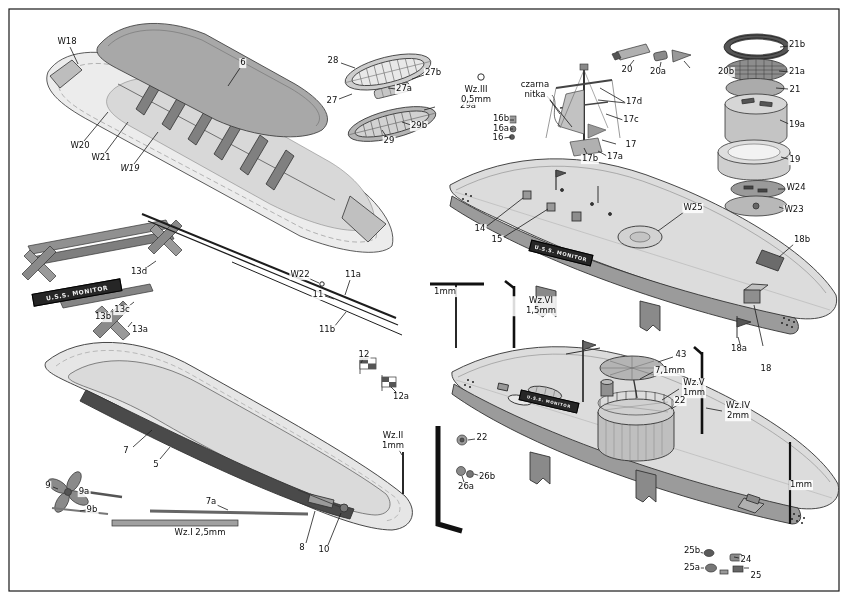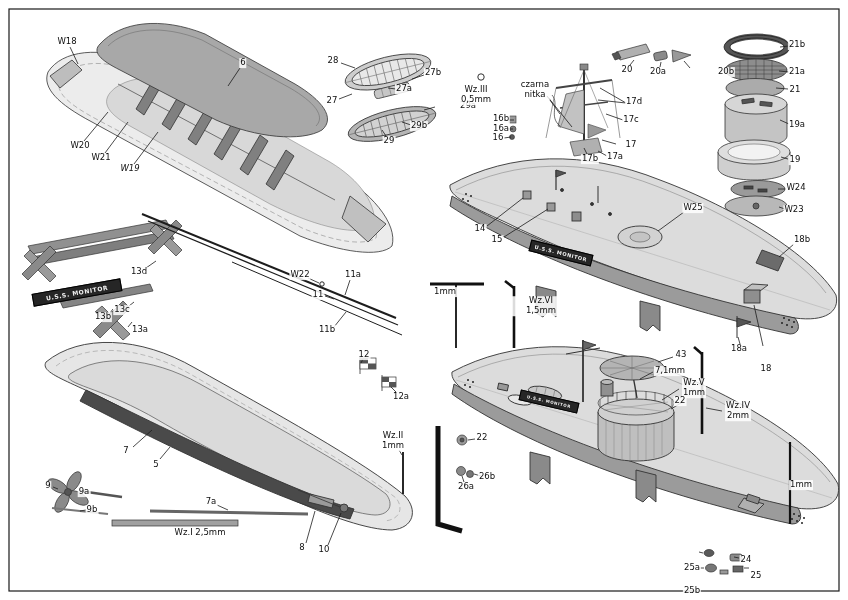--- a/index.html
+++ b/index.html
@@ -449,21 +449,21 @@
       <div class="part-label" style="left: 211px; top: 502px;">7a</div>
       <div class="part-label" style="left: 393px; top: 441px;">Wz.II
 1mm</div>
       <div class="part-label" style="left: 482px; top: 438px;">22</div>
       <div class="part-label" style="left: 466px; top: 487px;">26a</div>
       <div class="part-label" style="left: 487px; top: 477px;">26b</div>
       <div class="part-label" style="left: 200px; top: 533px;">Wz.I  2,5mm</div>
       <div class="part-label" style="left: 302px; top: 548px;">8</div>
       <div class="part-label" style="left: 324px; top: 550px;">10</div>
       <div class="part-label" style="left: 801px; top: 485px;">1mm</div>
-      <div class="part-label" style="left: 692px; top: 551px; margin-top: 40px;">25b</div>
+      <div class="part-label" style="left: 692px; top: 551px;">25b</div>
       <div class="part-label" style="left: 692px; top: 568px;">25a</div>
       <div class="part-label" style="left: 746px; top: 560px;">24</div>
       <div class="part-label" style="left: 756px; top: 576px;">25</div>
       <div class="name-plate" style="left: 32px; top: 285.5px; width: 88px; height: 11px; transform: rotate(-10deg); font-size: 6px;">U.S.S. MONITOR</div>
       <div class="name-plate" style="left: 529px; top: 247px; width: 62px; height: 10px; transform: rotate(14deg); font-size: 5px;">U.S.S. MONITOR</div>
       <div class="name-plate" style="left: 519px; top: 395.5px; width: 58px; height: 9px; transform: rotate(13deg); font-size: 4px;">U.S.S. MONITOR</div>
     </div>
 
 </div>
 

